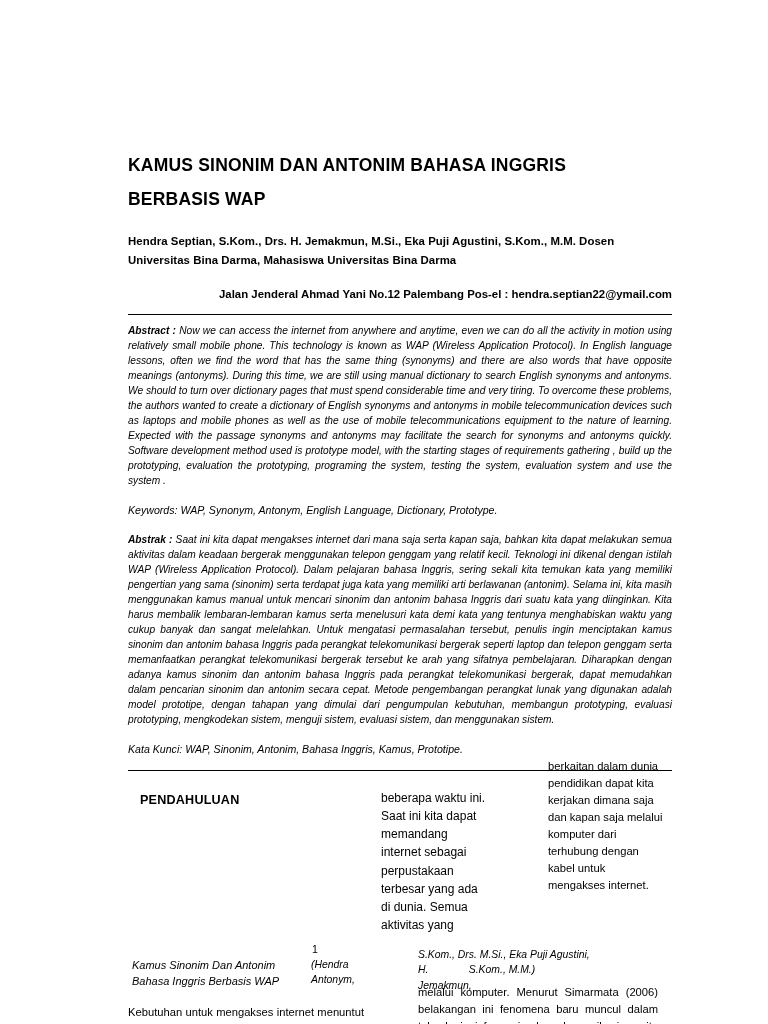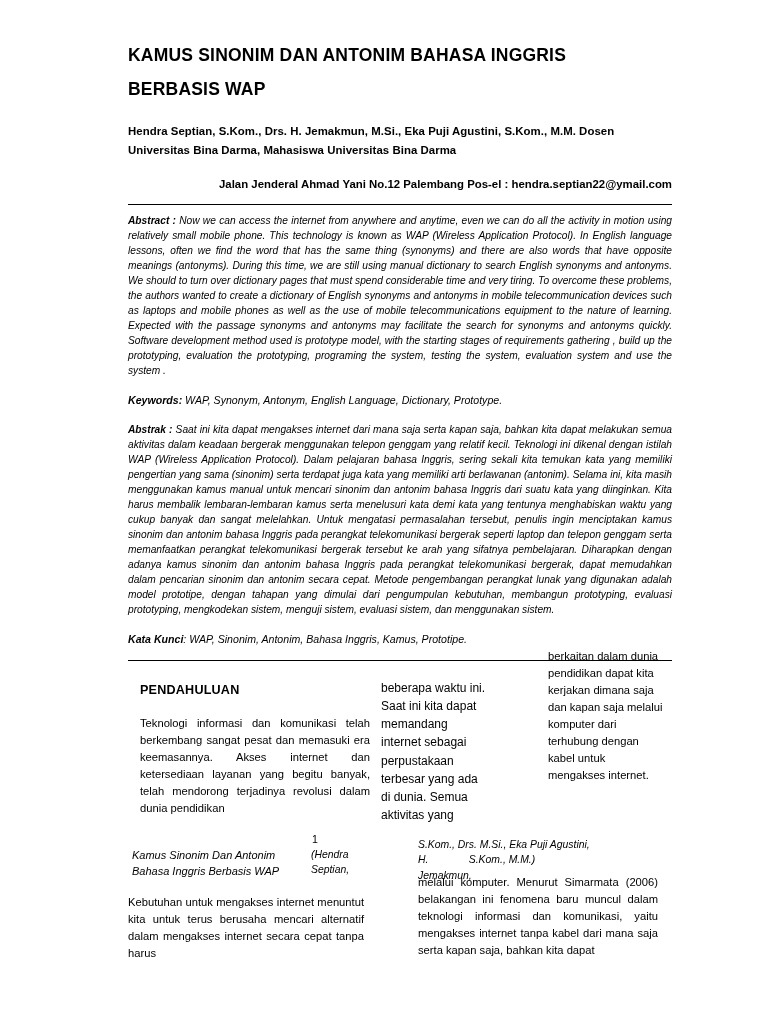--- a/index.html
+++ b/index.html
@@ -12,21 +12,22 @@
     height: 1024px;
     font-family: "Liberation Sans", sans-serif;
     color: #000000;
     overflow: hidden;
   }
   .page {
     position: relative;
     width: 768px;
     height: 732px;
     box-sizing: border-box;
-    padding: 38px 96px 0 128px;
+    padding: 116px 96px 0 128px;
+    margin-top: 32px;
   }
   .title {
     font-size: 17.5px;
     font-weight: bold;
     line-height: 1.95;
     letter-spacing: 0.2px;
     margin: 0 0 6px 0;
   }
   .authors {
     font-size: 11.4px;
@@ -59,21 +60,21 @@
     font-weight: bold;
   }
   .kw {
     font-size: 10.6px;
     font-style: italic;
     line-height: 1.45;
     text-align: justify;
     margin: 14px 0 0 0;
   }
   .kw b {
-    font-weight: bold;
+    font-weight: normal;
     font-style: italic;
   }
   .abstrak {
     font-size: 10.2px;
     font-style: italic;
     line-height: 1.47;
     text-align: justify;
     margin: 15px 0 0 0;
   }
   .rule2 {
@@ -210,31 +211,30 @@
   <p class="kw">
     <b>Kata Kunci</b><span>: WAP, Sinonim, Antonim, Bahasa Inggris, Kamus, Prototipe.</span>
   </p>
 
   <hr class="rule2">
 
   <div class="body-region">
 
     <div class="col-left">
       <div class="heading">PENDAHULUAN</div>
-      <div class="col-text">Teknologi informasi dan komunikasi telah berkembang sangat pesat dan memasuki era keemasannya. Akses internet dan ketersediaan layanan yang begitu banyak, telah mendorong terjadinya revolusi dalam dunia pendidikan</div>
     </div>
 
     <div class="col-mid">beberapa waktu ini. Saat ini kita dapat memandang internet sebagai perpustakaan terbesar yang ada di dunia. Semua aktivitas yang</div>
 
     <div class="col-right">berkaitan dalam dunia pendidikan dapat kita kerjakan dimana saja dan kapan saja melalui komputer dari terhubung dengan kabel untuk mengakses internet.</div>
 
     <div class="footer-num">1</div>
 
     <div class="running-left">Kamus Sinonim Dan Antonim Bahasa Inggris Berbasis WAP</div>
-    <div class="running-mid">(Hendra Septian,</div>
+    <div class="running-mid">(Hendra Antonym,</div>
     <div class="running-right">
       <span class="rr-line">S.Kom., Drs. M.Si., Eka Puji Agustini,</span>
       <span class="rr-line">H.              S.Kom., M.M.)</span>
       <span class="rr-line">Jemakmun,</span>
     </div>
 
     <div class="lower-left">Kebutuhan untuk mengakses internet menuntut kita untuk terus berusaha mencari alternatif dalam mengakses internet secara cepat tanpa harus</div>
     <div class="lower-right">melalui komputer. Menurut Simarmata (2006) belakangan ini fenomena baru muncul dalam teknologi informasi dan komunikasi, yaitu mengakses internet tanpa kabel dari mana saja serta kapan saja, bahkan kita dapat</div>
 
   </div>

